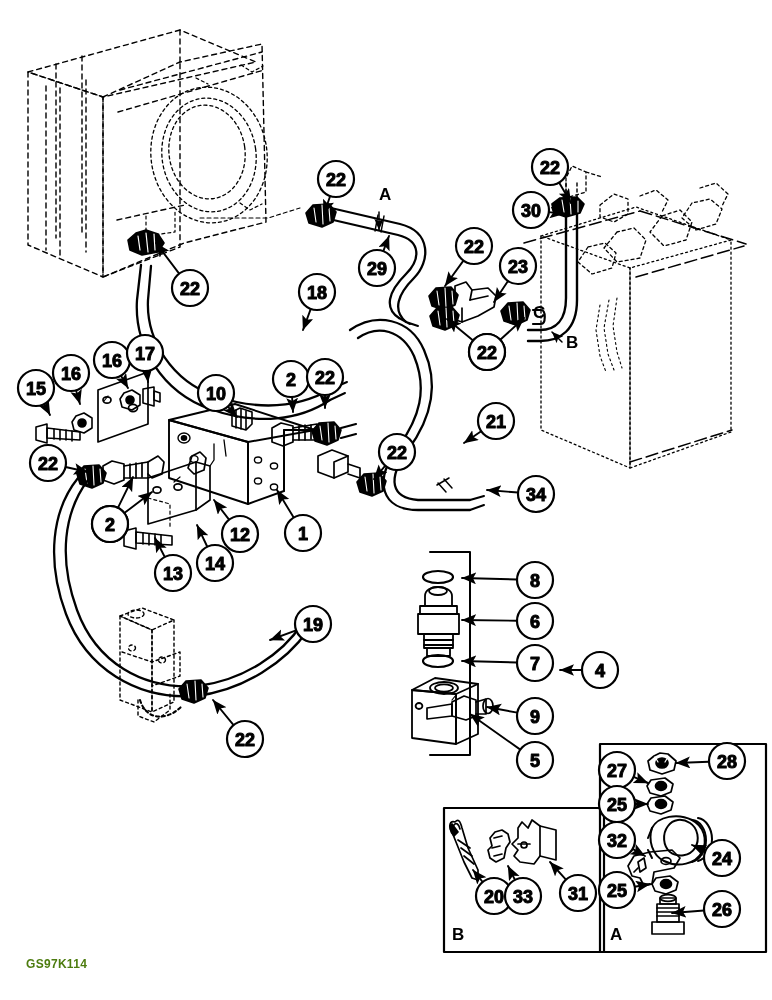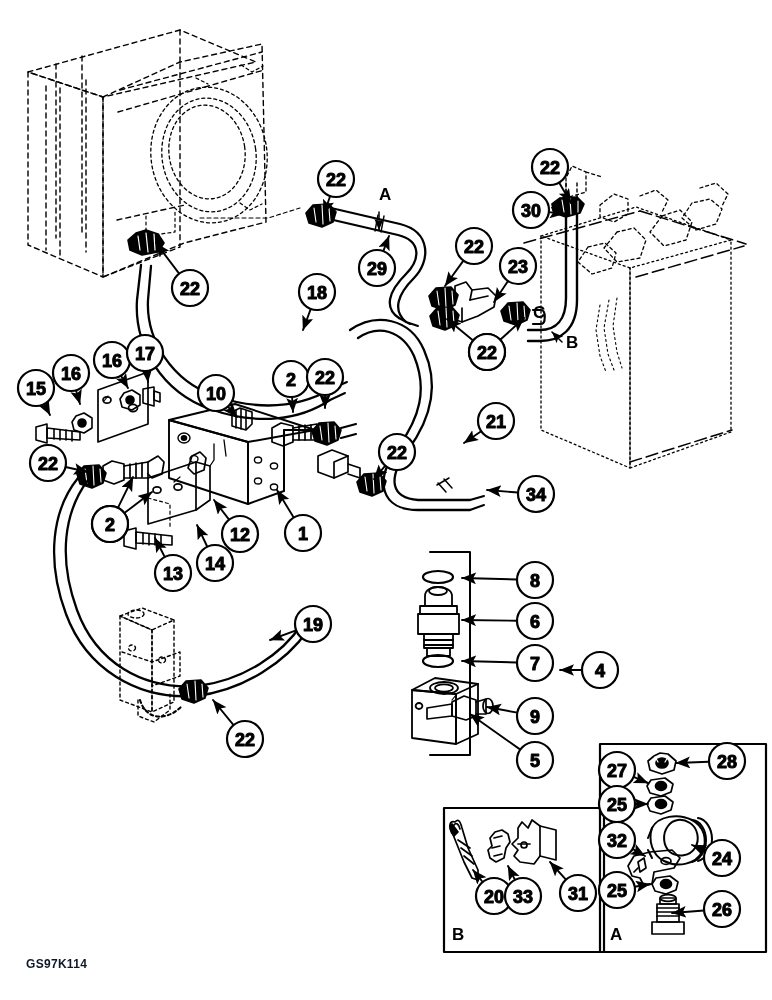--- a/index.html
+++ b/index.html
@@ -1,21 +1,21 @@
 <!DOCTYPE html>
 <html><head>
 <meta charset="utf-8">
 <style>
   html,body{margin:0;padding:0;background:#ffffff;}
   body{font-family:"Liberation Sans",sans-serif;}
   #page{position:relative;width:772px;height:1000px;background:#fff;overflow:hidden;}
   #art{position:absolute;left:0;top:0;width:772px;height:1000px;}
   .callout-text{font-family:"Liberation Sans",sans-serif;font-weight:bold;}
   .dwg-no{position:absolute;left:26px;top:957px;font-family:"Liberation Sans",sans-serif;
-          font-size:12px;font-weight:bold;color:#0f172a;letter-spacing:.3px;}
+          font-size:12px;font-weight:bold;color:#4d7c0f;letter-spacing:.3px;}
 </style>
 </head>
 <body>
 
 <div id="page">
 
   <svg id="art" viewBox="0 0 772 1000">
     <defs>
       <marker id="ah" markerWidth="9" markerHeight="9" refX="7.4" refY="3.1" orient="auto" markerUnits="strokeWidth">
         <path d="M0,0 L7.6,3.1 L0,6.2 L1.6,3.1 z" fill="#000"></path>

